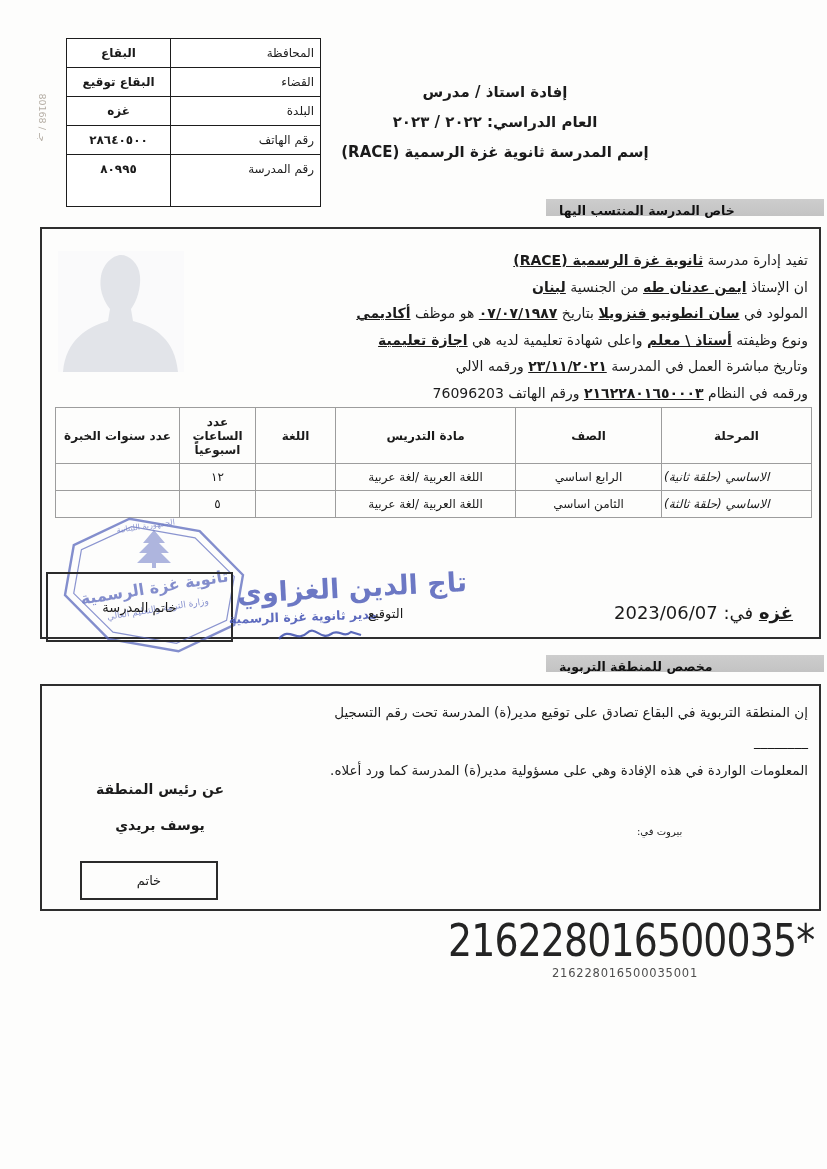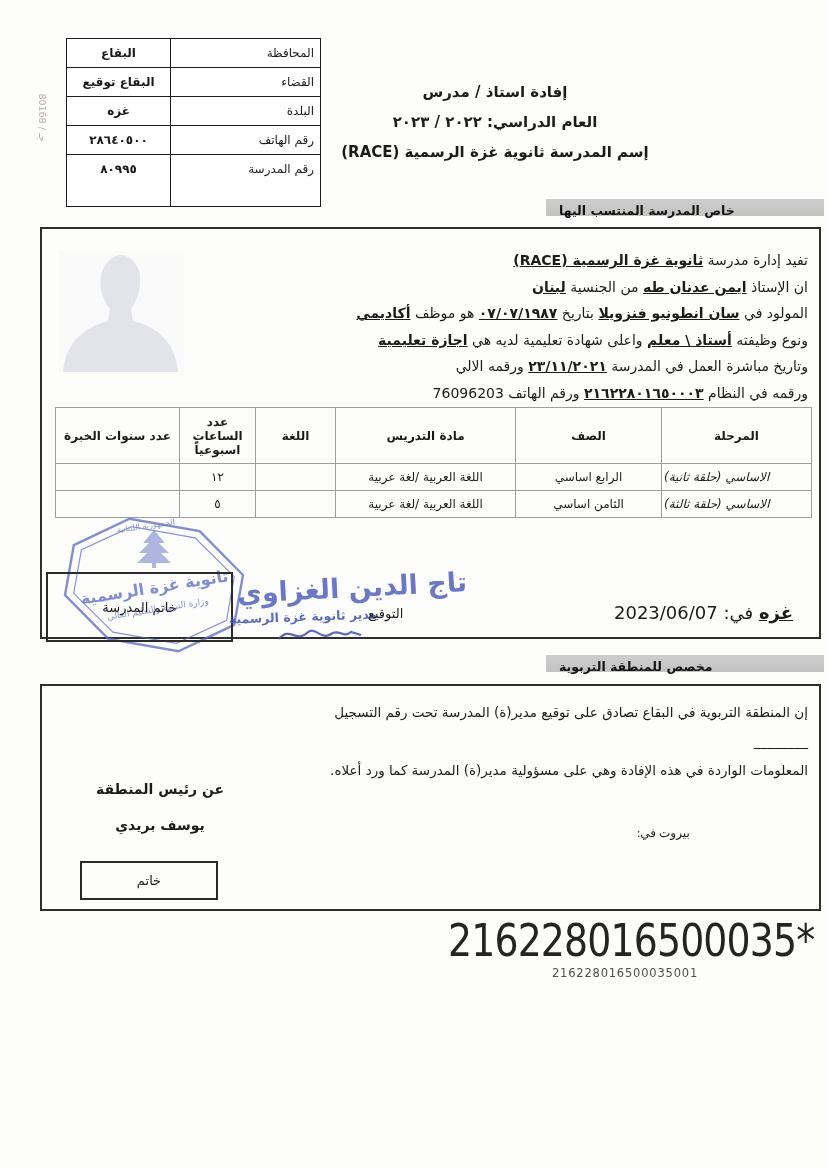--- a/index.html
+++ b/index.html
@@ -70,21 +70,21 @@
   #sigLabel { top:606px; left:368px; font-size:13px; }
 
   
   #dateLine { top:602px; left:605px; width:140px; text-align:right; font-size:18px; white-space:nowrap;margin-left:48px; }
   #dateLine .city { font-weight:bold; text-decoration:underline; }
 
   
   #regP { top:698px; left:288px; width:520px; text-align:right; font-size:13.5px; line-height:29px; }
   #chief { top:781px; left:92px; width:136px; text-align:center; font-weight:bold; font-size:14px; }
   #chief .c1 { margin-bottom:20px; }
-  #beirut { top:826px; left:637px; font-size:12px;font-family:Liberation Serif, serif; }
+  #beirut { top:826px; left:637px; font-size:10px; }
   #stampBox2 { top:861px; left:80px; width:138px; height:39px; border:2px solid #2b2b2b;
     display:flex; align-items:center; justify-content:center; font-size:13px; }
 
   
   #codeBig { top:915px; left:420px; width:400px; text-align:center; font-size:44px; color:#242424;
     direction:ltr; letter-spacing:-1px; transform:scaleX(.86); transform-origin:center; white-space:nowrap; }
   #codeSmall { top:966px; left:495px; width:260px; text-align:center; font-size:11.5px; color:#4e4e4e;
     letter-spacing:.8px; direction:ltr; }
 </style>
 </head>

